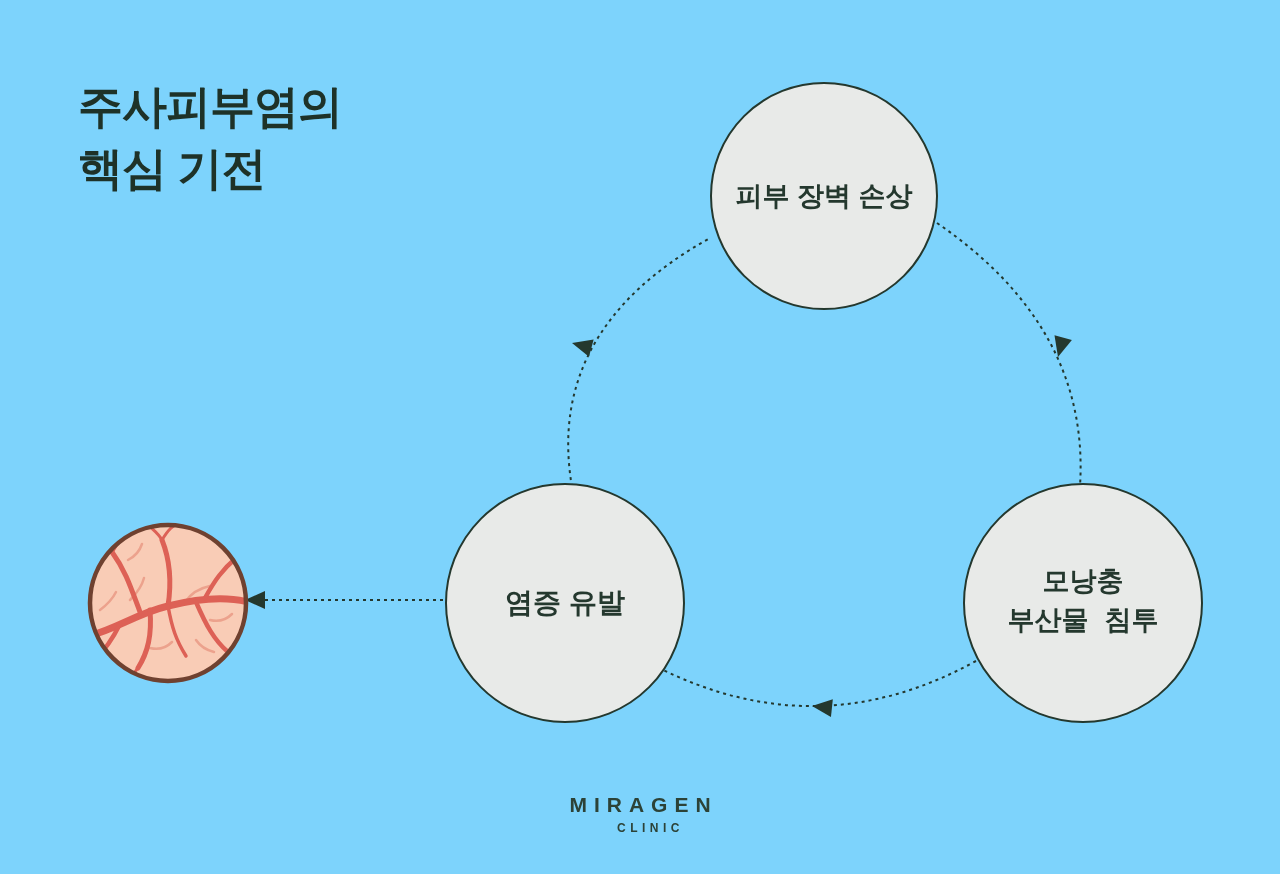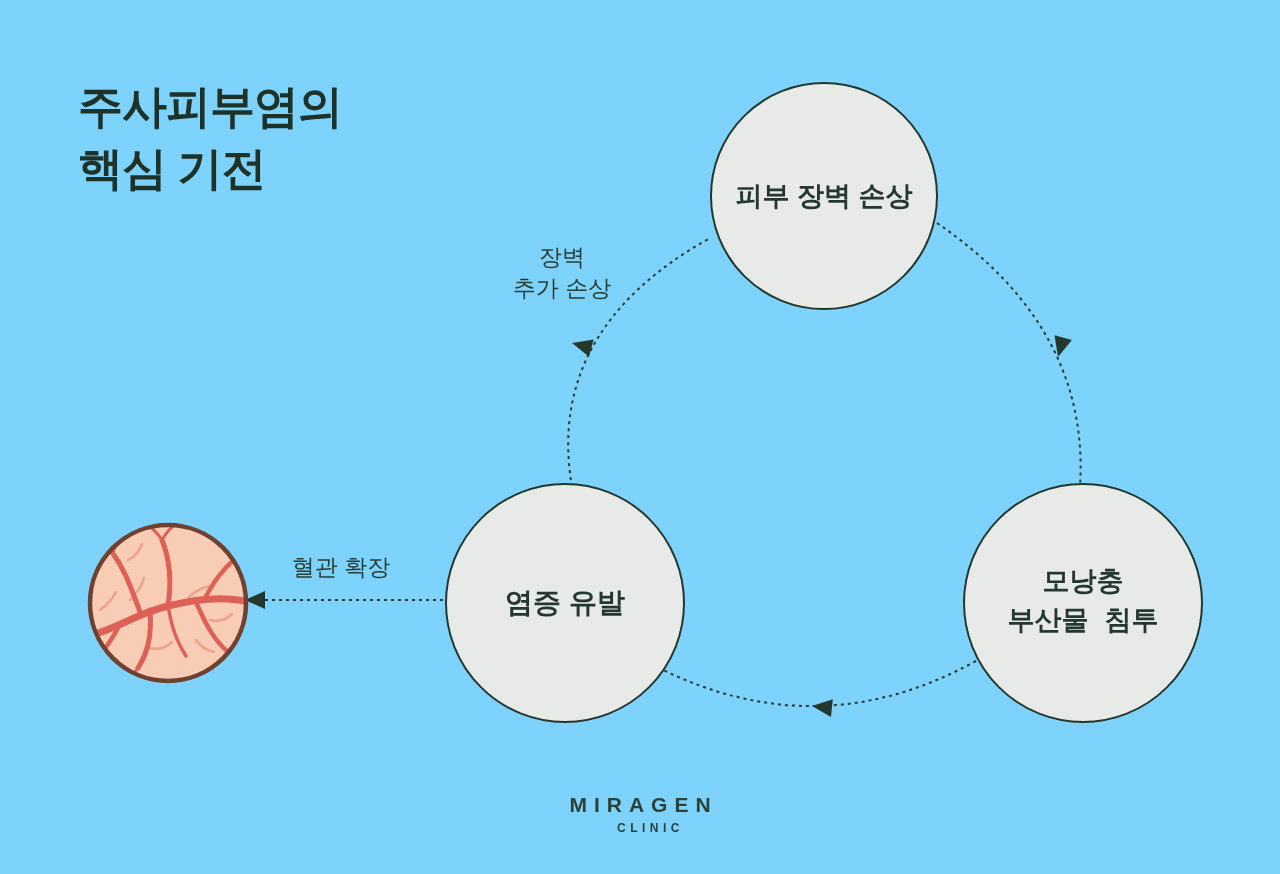--- a/index.html
+++ b/index.html
@@ -153,27 +153,20 @@
 
   <div class="node node-right">
     <span>모낭충</span>
     <span>부산물 침투</span>
   </div>
 
   <div class="node node-left">
     <span>염증 유발</span>
   </div>
 
-  <div class="edge-label label-barrier-extra">
-    <div>장벽</div>
-    <div>추가 손상</div>
-  </div>
 
-  <div class="edge-label label-vasodilation">
-    <span>혈관 확장</span>
-  </div>
 
   <div class="footer-logo">
     <div class="brand-name">MIRAGEN</div>
     <div class="brand-sub">CLINIC</div>
   </div>
 
 </div>
 
 </body></html>

